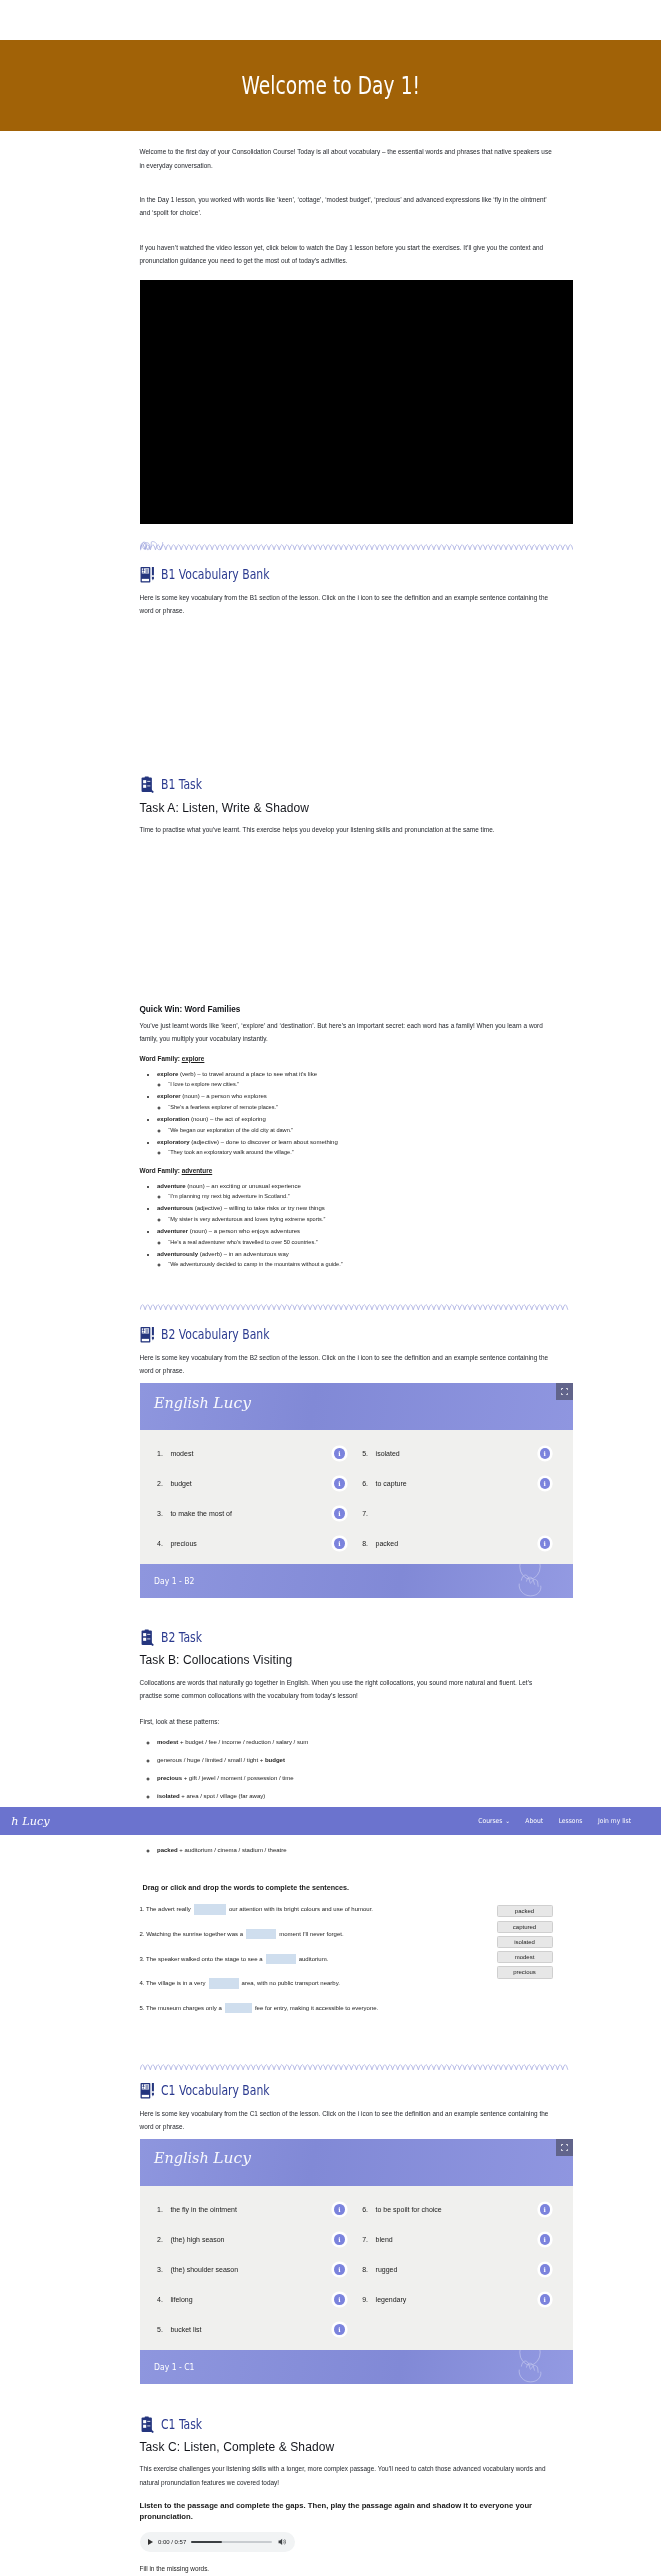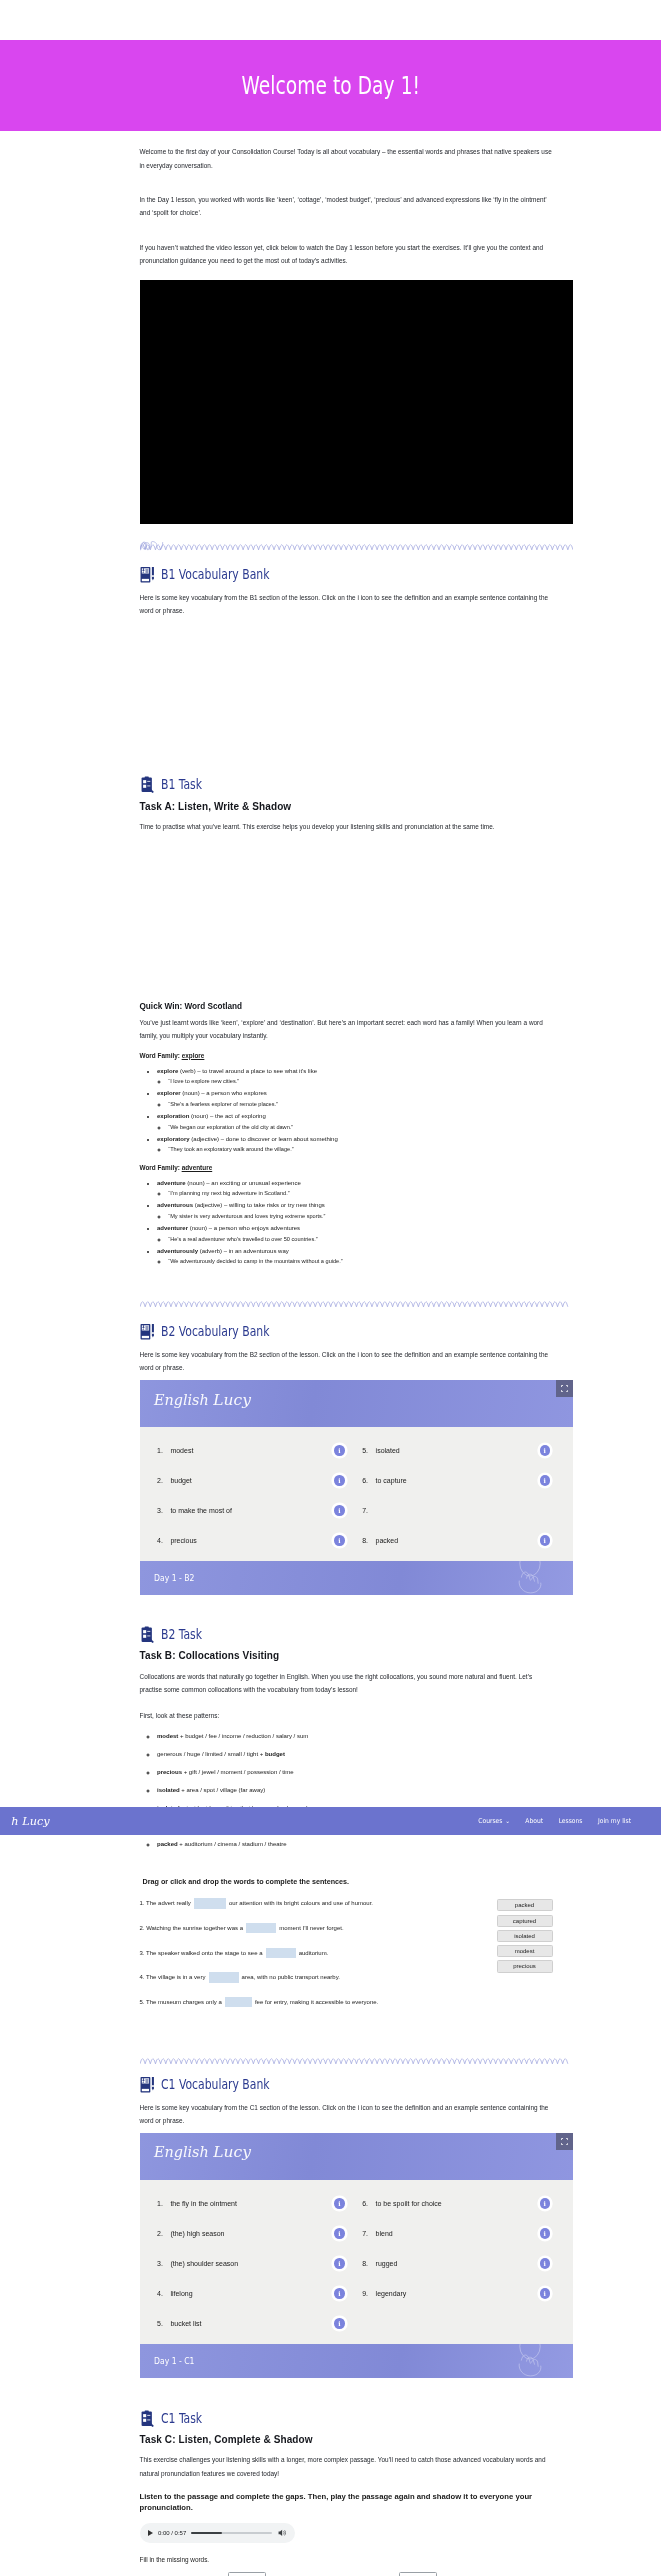--- a/index.html
+++ b/index.html
@@ -9,21 +9,21 @@
     width: 662px;
     background: #ffffff;
     font-family: "Liberation Sans", sans-serif;
     color: #1b1b1b;
     -webkit-font-smoothing: antialiased;
   }
   .page { position: relative; width: 662px; min-height: 3091px; overflow: hidden; }
 
   
   .hero {
-    background: #d946ef;
+    background: #a16207;
     height: 91px;
     display: flex;
     align-items: center;
     justify-content: center;
     margin-top: 40px;
   }
   .hero h1 {
     margin: 0;
     color: #ffffff;
     font-size: 24px;
@@ -67,22 +67,22 @@
     font-size: 13.4px;
     color: #2b3a8f;
     font-weight: 400;
     font-family: "DejaVu Sans Condensed", "Liberation Sans Narrow", "Liberation Sans", sans-serif;
     transform: scaleX(0.9);
     transform-origin: left center;
   }
   .ico { width: 15.5px; height: 17.5px; flex: none; }
 
   h3.task-title {
-    font-size: 10px;
-    font-weight: bold;
+    font-size: 12px;
+    font-weight: normal;
     color: #14161c;
     margin: 0 0 8.2px 0;
     letter-spacing: 0.1px;
   }
 
   
   h4.qw-title {
     font-size: 8.2px;
     font-weight: bold;
     margin: 0 0 6.2px 0;
@@ -288,21 +288,21 @@
       </svg>
       <span class="title">B1 Task</span>
     </div>
     <h3 class="task-title">Task A: Listen, Write &amp; Shadow</h3>
     <p class="body-text">Time to practise what you’ve learnt. This exercise helps you develop your listening skills and pronunciation at the same time.</p>
   </div>
 
   <div style="height:165px"></div>
 
   <div class="content">
-    <h4 class="qw-title">Quick Win: Word Scotland</h4>
+    <h4 class="qw-title">Quick Win: Word Families</h4>
     <p class="body-text" style="line-height:1.95">You’ve just learnt words like ‘keen’, ‘explore’ and ‘destination’. But here’s an important secret: each word has a family! When you learn a word family, you multiply your vocabulary instantly.</p>
 
     <div id="wf-container">
         <div class="wf-label">Word Family: <u>explore</u></div>
         <ul class="wf">
           <li><b>explore</b> (verb) – to travel around a place to see what it’s like<ul>
               <li>“I love to explore new cities.”</li>
             </ul></li>
           <li><b>explorer</b> (noun) – a person who explores<ul>
               <li>“She’s a fearless explorer of remote places.”</li>

